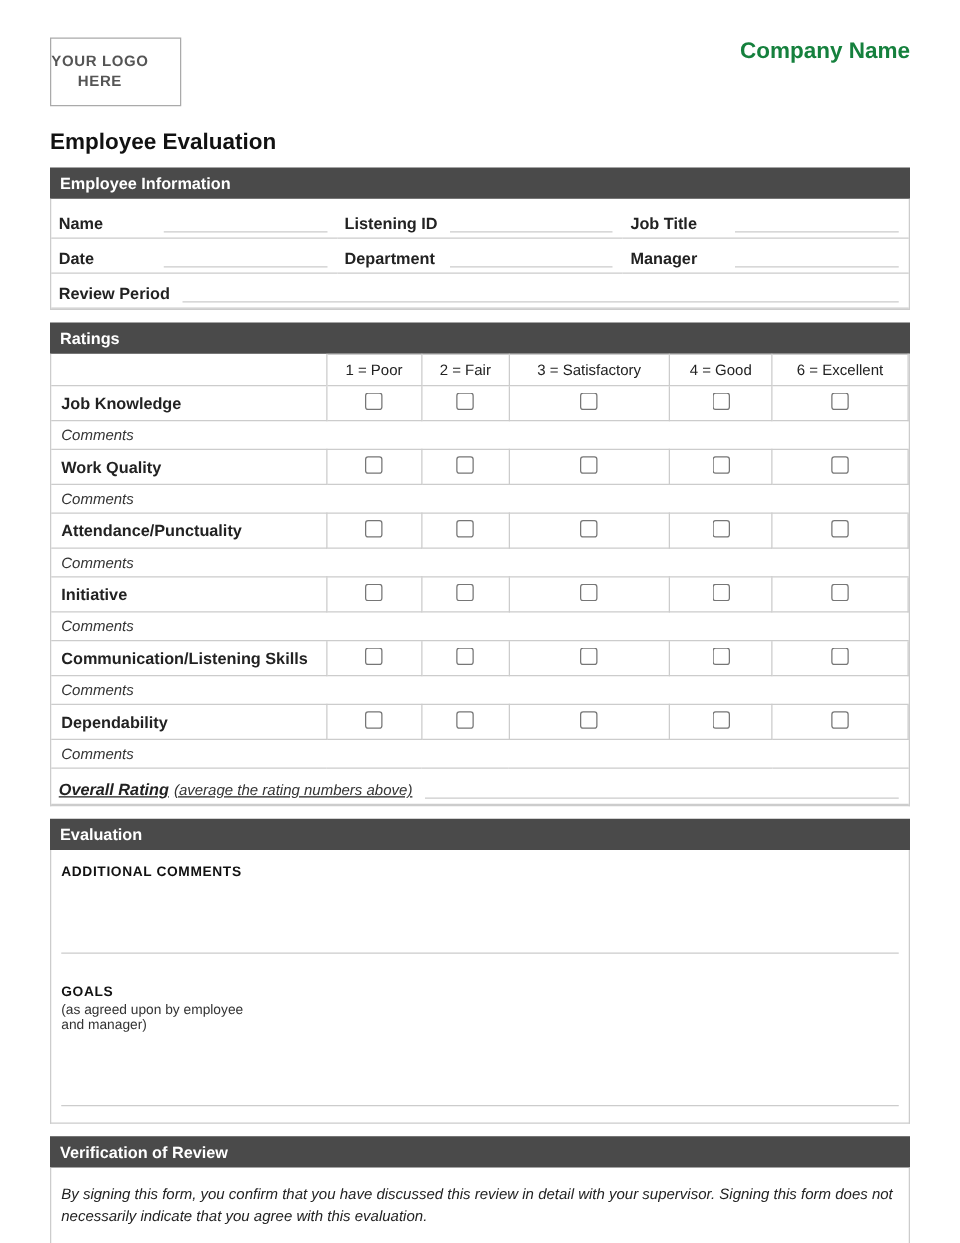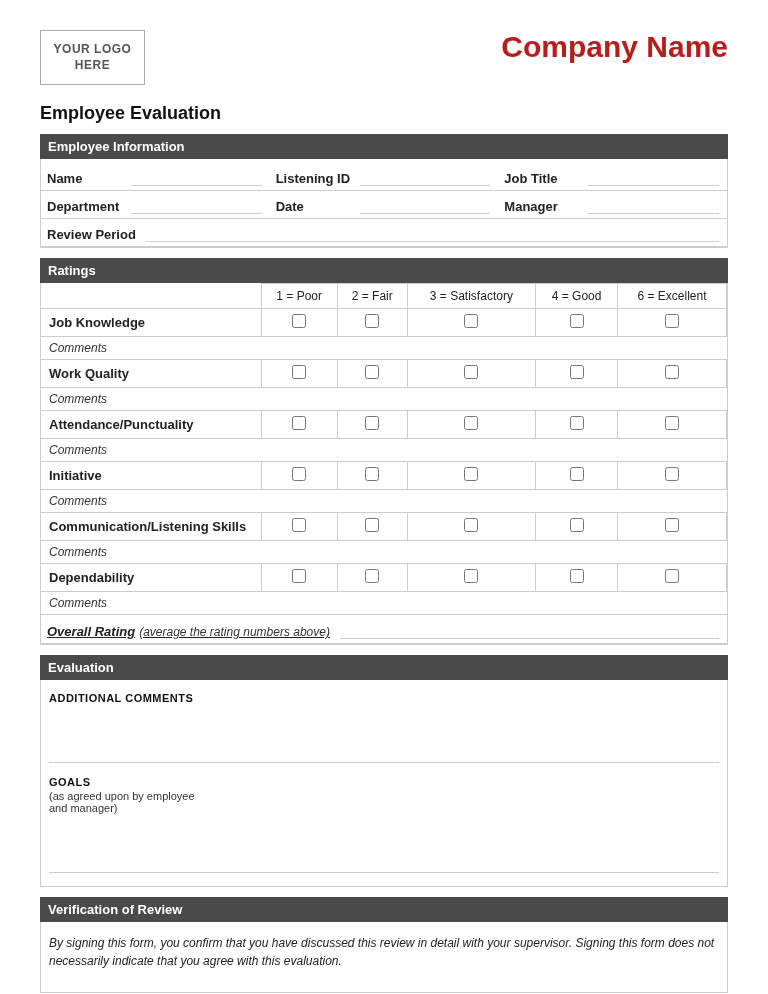--- a/index.html
+++ b/index.html
@@ -17,32 +17,31 @@
       justify-content: space-between;
       align-items: flex-start;
       margin-bottom: 18px;
     }
     .logo-box {
       border: 1.5px solid #aaa;
       width: 105px;
       height: 55px;
       display: flex;
       align-items: center;
-      justify-content: center;
       font-size: 12px;
       color: #555;
       text-align: center;
       line-height: 1.3;
       font-weight: bold;
       letter-spacing: 0.5px;
     }
     .company-name {
-      font-size: 30px;
-      font-weight: bold;
-      color: #b91c1c;
+      font-size: 18px;
+      font-weight: bold;
+      color: #15803d;
     }
     .form-title {
       font-size: 18px;
       font-weight: bold;
       margin-bottom: 10px;
       color: #111;
     }
     .section-header {
       background: #4a4a4a;
       color: #fff;
@@ -247,26 +246,26 @@
     <div class="info-cell">
       <span class="lbl">Listening ID</span>
       <div class="val"></div>
     </div>
 
     <div class="info-cell">
       <span class="lbl">Job Title</span>
       <div class="val"></div>
     </div>
     <div class="info-cell">
+      <span class="lbl">Date</span>
+      <div class="val"></div>
+    </div>
+
+    <div class="info-cell">
       <span class="lbl">Department</span>
-      <div class="val"></div>
-    </div>
-
-    <div class="info-cell">
-      <span class="lbl">Date</span>
       <div class="val"></div>
     </div>
     <div class="info-cell">
       <span class="lbl">Manager</span>
       <div class="val"></div>
     </div>
 
     <div class="review-period-cell">
       <span class="lbl">Review Period</span>
       <div class="val"></div>
@@ -372,21 +371,21 @@
   </div>
 </div>
 
 <div class="section-header">
   <span>Evaluation</span>
 </div>
 <div class="eval-wrapper">
   <div class="eval-label">ADDITIONAL COMMENTS</div>
   <textarea class="eval-area" style=""></textarea>
 
-  <div style="margin-top:10px;">
+  <div style="margin-top:22px;">
     <div class="goals-label">GOALS</div>
     <div class="goals-sub">(as agreed upon by employee<br>and manager)</div>
     <textarea class="goals-area" style=""></textarea>
   </div>
 </div>
 
 <div class="section-header">
   <span>Verification of Review</span>
 </div>
 <div class="verif-wrapper">

